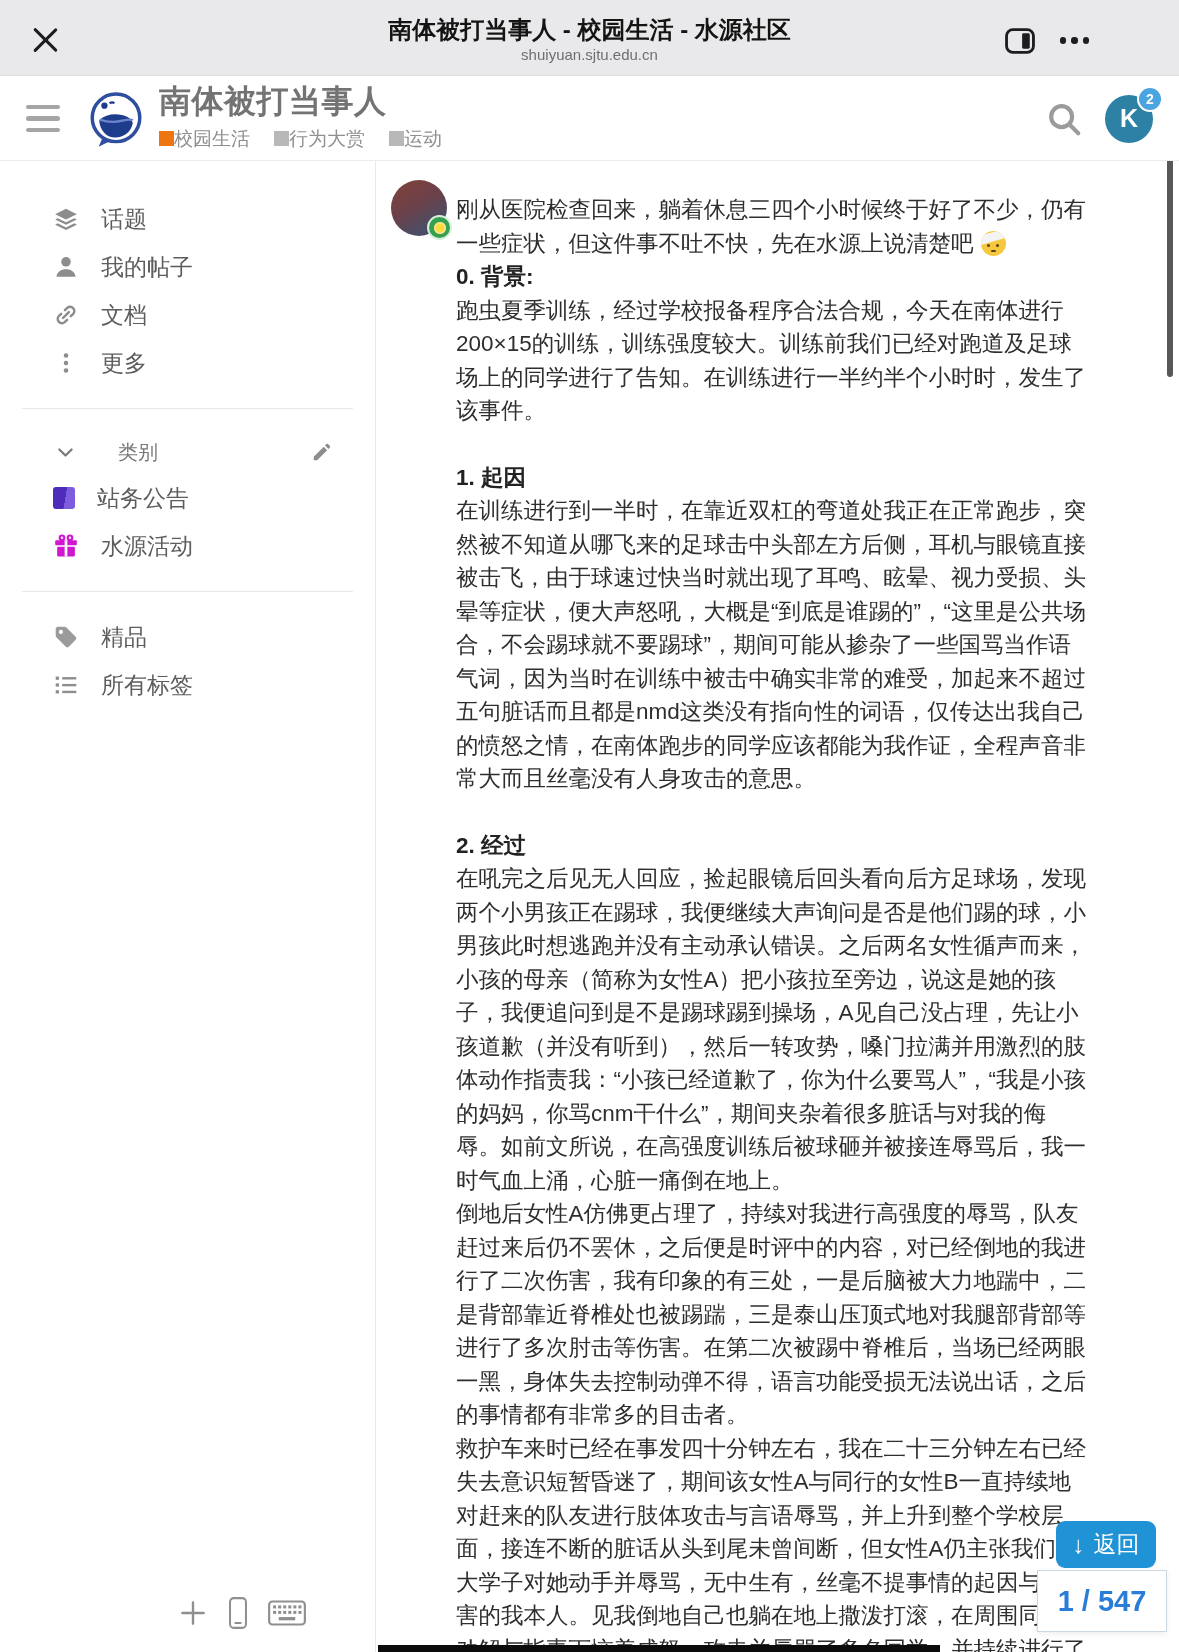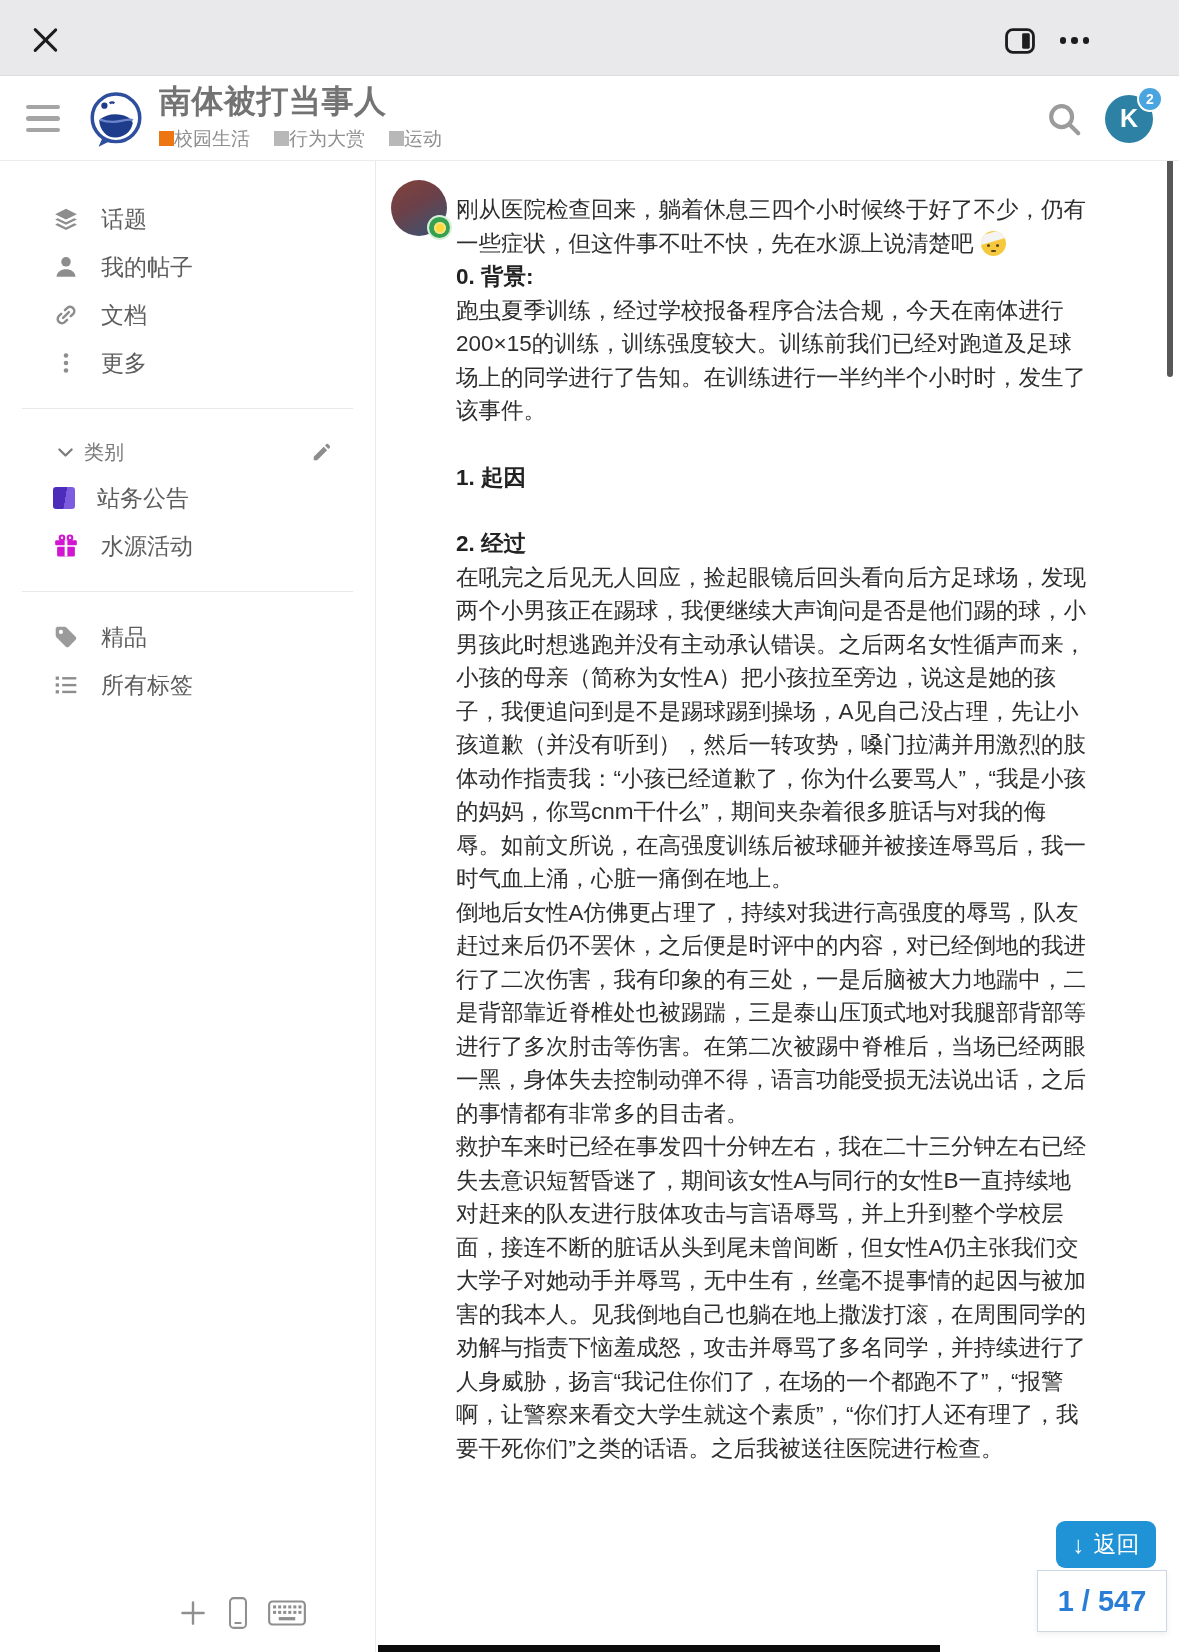--- a/index.html
+++ b/index.html
@@ -37,21 +37,21 @@
   .user-avatar{position:relative;width:48px;height:48px;border-radius:50%;background:#2d81a4;color:#fff;
     display:flex;align-items:center;justify-content:center;font-size:25px;font-weight:600;flex-shrink:0;cursor:pointer;}
   .badge{position:absolute;top:-9px;right:-10px;width:26px;height:26px;border-radius:50%;background:#4aa4df;
     border:2.5px solid #fff;color:#fff;font-size:14px;display:flex;align-items:center;justify-content:center;}
   
   .layout{position:absolute;top:161px;left:0;right:0;bottom:0;display:flex;}
   .sidebar{width:376px;border-right:1px solid #e9e9e9;padding-top:34px;flex-shrink:0;}
   .nav-item{height:48px;display:flex;align-items:center;padding-left:53px;gap:22px;font-size:23px;color:#5d5d5d;cursor:pointer;}
   .nav-item svg{width:26px;height:26px;flex-shrink:0;}
   .divider{border-top:1px solid #e8e8e8;margin:21px 22px;}
-  .section-head{height:44px;display:flex;align-items:center;padding-left:55px;gap:8px;font-size:20px;color:#787878;position:relative;cursor:pointer;}
+  .section-head{height:44px;display:flex;align-items:center;padding-left:55px;gap:42px;font-size:20px;color:#787878;position:relative;cursor:pointer;}
   .section-head .chev{width:21px;height:21px;}
   .section-head .pencil{position:absolute;right:42px;width:22px;height:22px;cursor:pointer;}
   .sq2{width:22px;height:22px;border-radius:3px;background:linear-gradient(100deg,#4d2cba 55%,#7e5ce0 55%);flex-shrink:0;}
   
   .main{flex:1;position:relative;min-width:0;}
   .post{display:flex;padding:19px 92px 0 15px;}
   .post-avatar{width:56px;height:56px;border-radius:50%;flex-shrink:0;position:relative;cursor:pointer;
     background:linear-gradient(150deg,#83423a 0%,#6b4049 45%,#4a4e66 78%,#3c4257 100%);}
   .flair{position:absolute;right:-5px;bottom:-4px;width:25px;height:25px;border-radius:50%;background:#35a050;
     border:2px solid #d9efdc;display:flex;align-items:center;justify-content:center;}
@@ -79,20 +79,24 @@
   .bottom-toolbar .tool{cursor:pointer;display:flex;align-items:center;}
 </style>
 </head>
 <body>
 
 <div class="browser-bar">
   <div class="bb-close">
       <i class="a"></i>
       <i class="b"></i>
     </div>
+  <div class="bb-center">
+    <div class="bb-title">南体被打当事人 - 校园生活 - 水源社区</div>
+    <div class="bb-url">shuiyuan.sjtu.edu.cn</div>
+  </div>
   <div class="bb-reader">
     <svg viewBox="0 0 24 24">
         <rect x="2.5" y="4" width="19" height="16" rx="4.5" fill="none" stroke="#1d1d1f" stroke-width="2"></rect>
         <rect x="13.5" y="6.6" width="5.4" height="10.8" rx="1" fill="#1d1d1f"></rect>
       </svg>
   </div>
   <div class="bb-more">
       <i></i>
       <i></i>
       <i></i>
@@ -232,20 +236,21 @@
       <div class="post-avatar">
         <span class="flair">
             <i></i>
           </span>
       </div>
       <div class="post-body">
         <p><span>刚从医院检查回来，躺着休息三四个小时候终于好了不少，仍有一些症状，但这件事不吐不快，先在水源上说清楚吧</span><span class="emoji"><i class="band"></i><i class="eye l"></i><i class="eye r"></i><i class="mouth"></i></span></p>
         <h4>0. 背景:</h4>
         <p>跑虫夏季训练，经过学校报备程序合法合规，今天在南体进行200×15的训练，训练强度较大。训练前我们已经对跑道及足球场上的同学进行了告知。在训练进行一半约半个小时时，发生了该事件。</p>
         <h4 class="sp">1. 起因</h4>
+        <p>在训练进行到一半时，在靠近双杠的弯道处我正在正常跑步，突然被不知道从哪飞来的足球击中头部左方后侧，耳机与眼镜直接被击飞，由于球速过快当时就出现了耳鸣、眩晕、视力受损、头晕等症状，便大声怒吼，大概是“到底是谁踢的”，“这里是公共场合，不会踢球就不要踢球”，期间可能从掺杂了一些国骂当作语气词，因为当时在训练中被击中确实非常的难受，加起来不超过五句脏话而且都是nmd这类没有指向性的词语，仅传达出我自己的愤怒之情，在南体跑步的同学应该都能为我作证，全程声音非常大而且丝毫没有人身攻击的意思。</p>
         <h4 class="sp">2. 经过</h4>
         <p>在吼完之后见无人回应，捡起眼镜后回头看向后方足球场，发现两个小男孩正在踢球，我便继续大声询问是否是他们踢的球，小男孩此时想逃跑并没有主动承认错误。之后两名女性循声而来，小孩的母亲（简称为女性A）把小孩拉至旁边，说这是她的孩子，我便追问到是不是踢球踢到操场，A见自己没占理，先让小孩道歉（并没有听到），然后一转攻势，嗓门拉满并用激烈的肢体动作指责我：“小孩已经道歉了，你为什么要骂人”，“我是小孩的妈妈，你骂cnm干什么”，期间夹杂着很多脏话与对我的侮辱。如前文所说，在高强度训练后被球砸并被接连辱骂后，我一时气血上涌，心脏一痛倒在地上。</p>
         <p>倒地后女性A仿佛更占理了，持续对我进行高强度的辱骂，队友赶过来后仍不罢休，之后便是时评中的内容，对已经倒地的我进行了二次伤害，我有印象的有三处，一是后脑被大力地踹中，二是背部靠近脊椎处也被踢踹，三是泰山压顶式地对我腿部背部等进行了多次肘击等伤害。在第二次被踢中脊椎后，当场已经两眼一黑，身体失去控制动弹不得，语言功能受损无法说出话，之后的事情都有非常多的目击者。</p>
         <p>救护车来时已经在事发四十分钟左右，我在二十三分钟左右已经失去意识短暂昏迷了，期间该女性A与同行的女性B一直持续地对赶来的队友进行肢体攻击与言语辱骂，并上升到整个学校层面，接连不断的脏话从头到尾未曾间断，但女性A仍主张我们交大学子对她动手并辱骂，无中生有，丝毫不提事情的起因与被加害的我本人。见我倒地自己也躺在地上撒泼打滚，在周围同学的劝解与指责下恼羞成怒，攻击并辱骂了多名同学，并持续进行了人身威胁，扬言“我记住你们了，在场的一个都跑不了”，“报警啊，让警察来看交大学生就这个素质”，“你们打人还有理了，我要干死你们”之类的话语。之后我被送往医院进行检查。</p>
       </div>
     </div>
   </div>
 </div>
 
 <div class="black-bar"></div>

